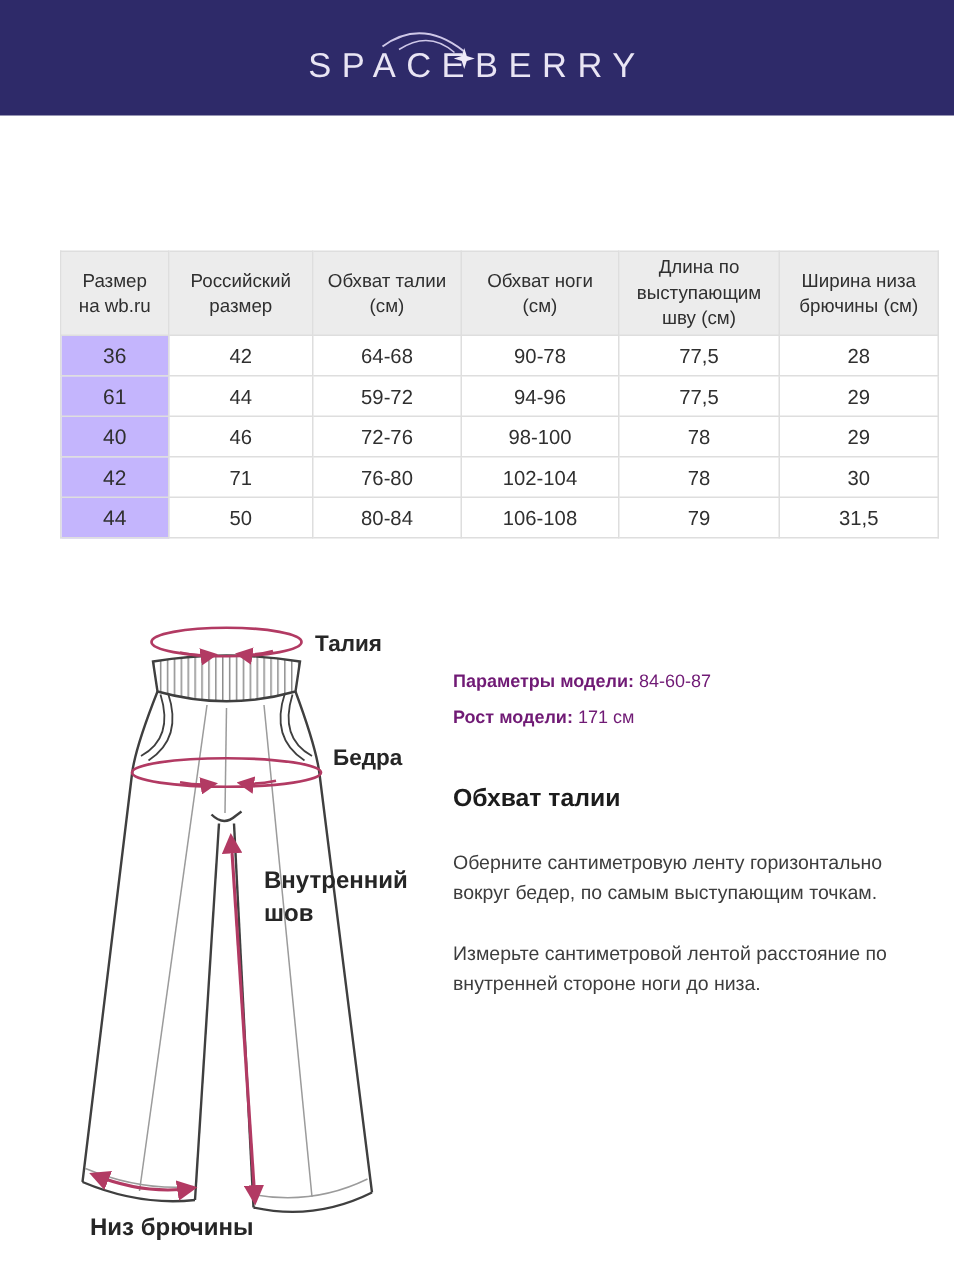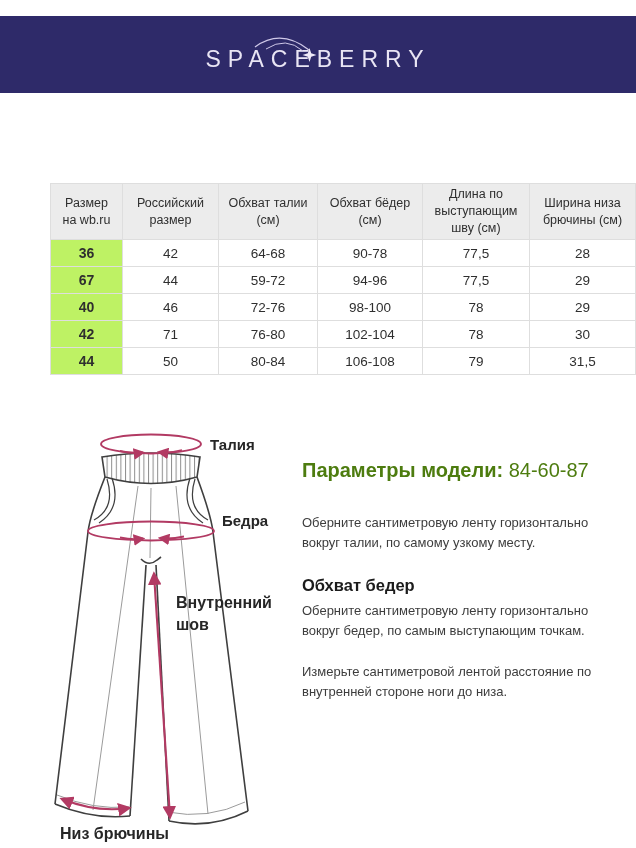--- a/index.html
+++ b/index.html
@@ -8,59 +8,59 @@
     background: #ffffff;
     font-family: "Liberation Sans", "DejaVu Sans", sans-serif;
     color: #2f2f2f;
     overflow: hidden;
   }
 
   
   .brand-header {
     width: 100%; height: 77px;
     background: #2e2a69;
-    display: flex; align-items: center; justify-content: center; margin-top: 16px;
+    display: flex; align-items: center; justify-content: center;
   }
   .logo-wrap { position: relative; margin-top: 10px; }
   .logo-text {
     font-family: "Liberation Sans", sans-serif;
     font-size: 23px; font-weight: 400;
     letter-spacing: 7px; color: #e9e5f4;
   }
   .comet { position: absolute; left: 46px; top: -21px; }
 
   
-  .table-wrap { margin-top: 90px; display: flex; justify-content: flex-end; }
+  .table-wrap { margin-top: 90px; display: flex; justify-content: flex-start; padding-left: 40px; }
   table.size-table {
     border-collapse: collapse; table-layout: fixed; width: 585px;
   }
   table.size-table td, table.size-table th {
     border: 1px solid #dedede;
     text-align: center; vertical-align: middle;
   }
   table.size-table th {
     background: #ececec; height: 56px;
     font-size: 12.5px; font-weight: 500; color: #2f2f2f;
     line-height: 1.35; padding: 2px 6px;
   }
   table.size-table td {
     height: 27px; font-size: 13.5px; color: #2f2f2f; background: #ffffff;
   }
   table.size-table td.size-col {
-    background: #bef264; font-weight: 700; font-size: 14px;
+    background: #c4b5fd; font-weight: 400; font-size: 14px;
   }
   .c0 { width: 72px; } .c1 { width: 96px; } .c2 { width: 99px; }
   .c3 { width: 105px; } .c4 { width: 107px; } .c5 { width: 106px; }
 
   
   .lower { display: flex; margin-top: 45px; }
   .diagram-box { width: 300px; flex: 0 0 300px; }
   .info-col { width: 320px; flex: 0 0 320px; padding: 38px 10px 0 2px; }
 
-  .model-info { font-size: 20px; line-height: 24px; color: #4d7c0f; }
+  .model-info { font-size: 12px; line-height: 24px; color: #701a75; }
   .model-info .lbl { font-weight: 700; }
   .model-info .val { font-weight: 400; }
 
   .guide-section .g-title {
     font-size: 16.5px; font-weight: 700; color: #1c1c1c; line-height: 22px;
   }
   .guide-section .g-text {
     margin-top: 5px; font-size: 13px; line-height: 19.5px;
     color: #3d3d3d; width: 308px;
   }
@@ -92,36 +92,36 @@
         <col class="c2">
         <col class="c3">
         <col class="c4">
         <col class="c5">
     </colgroup>
     <thead>
       <tr>
         <th>Размер на wb.ru</th>
         <th>Российский размер</th>
         <th>Обхват талии (см)</th>
-        <th>Обхват бёдер (см)</th>
+        <th>Обхват ноги (см)</th>
         <th>Длина по выступающим шву (см)</th>
         <th>Ширина низа брючины (см)</th>
       </tr>
     </thead>
     <tbody>
       <tr>
         <td class="size-col">36</td>
         <td>42</td>
         <td>64-68</td>
         <td>90-78</td>
         <td>77,5</td>
         <td>28</td>
       </tr>
       <tr>
-        <td class="size-col">67</td>
+        <td class="size-col">61</td>
         <td>44</td>
         <td>59-72</td>
         <td>94-96</td>
         <td>77,5</td>
         <td>29</td>
       </tr>
       <tr>
         <td class="size-col">40</td>
         <td>46</td>
         <td>72-76</td>
@@ -211,28 +211,31 @@
       <text class="svg-label" x="50" y="419" font-size="16">Низ брючины</text>
     </svg>
   </div>
 
   <div class="info-col">
     <div class="model-info">
       <div>
         <span class="lbl">Параметры модели:</span>
         <span class="val">84-60-87</span>
       </div>
+      <div>
+        <span class="lbl">Рост модели:</span>
+        <span class="val">171 см</span>
+      </div>
     </div>
 
     <div class="guide-section gs-1">
-      <div class="g-text">Оберните сантиметровую ленту горизонтально вокруг талии, по самому узкому месту.</div>
+      <div class="g-title">Обхват талии</div>
     </div>
 
     <div class="guide-section gs-2">
-      <div class="g-title">Обхват бедер</div>
       <div class="g-text">Оберните сантиметровую ленту горизонтально вокруг бедер, по самым выступающим точкам.</div>
     </div>
 
     <div class="guide-section gs-3">
       <div class="g-text">Измерьте сантиметровой лентой расстояние по внутренней стороне ноги до низа.</div>
     </div>
   </div>
 </div>
 
 </body></html>

